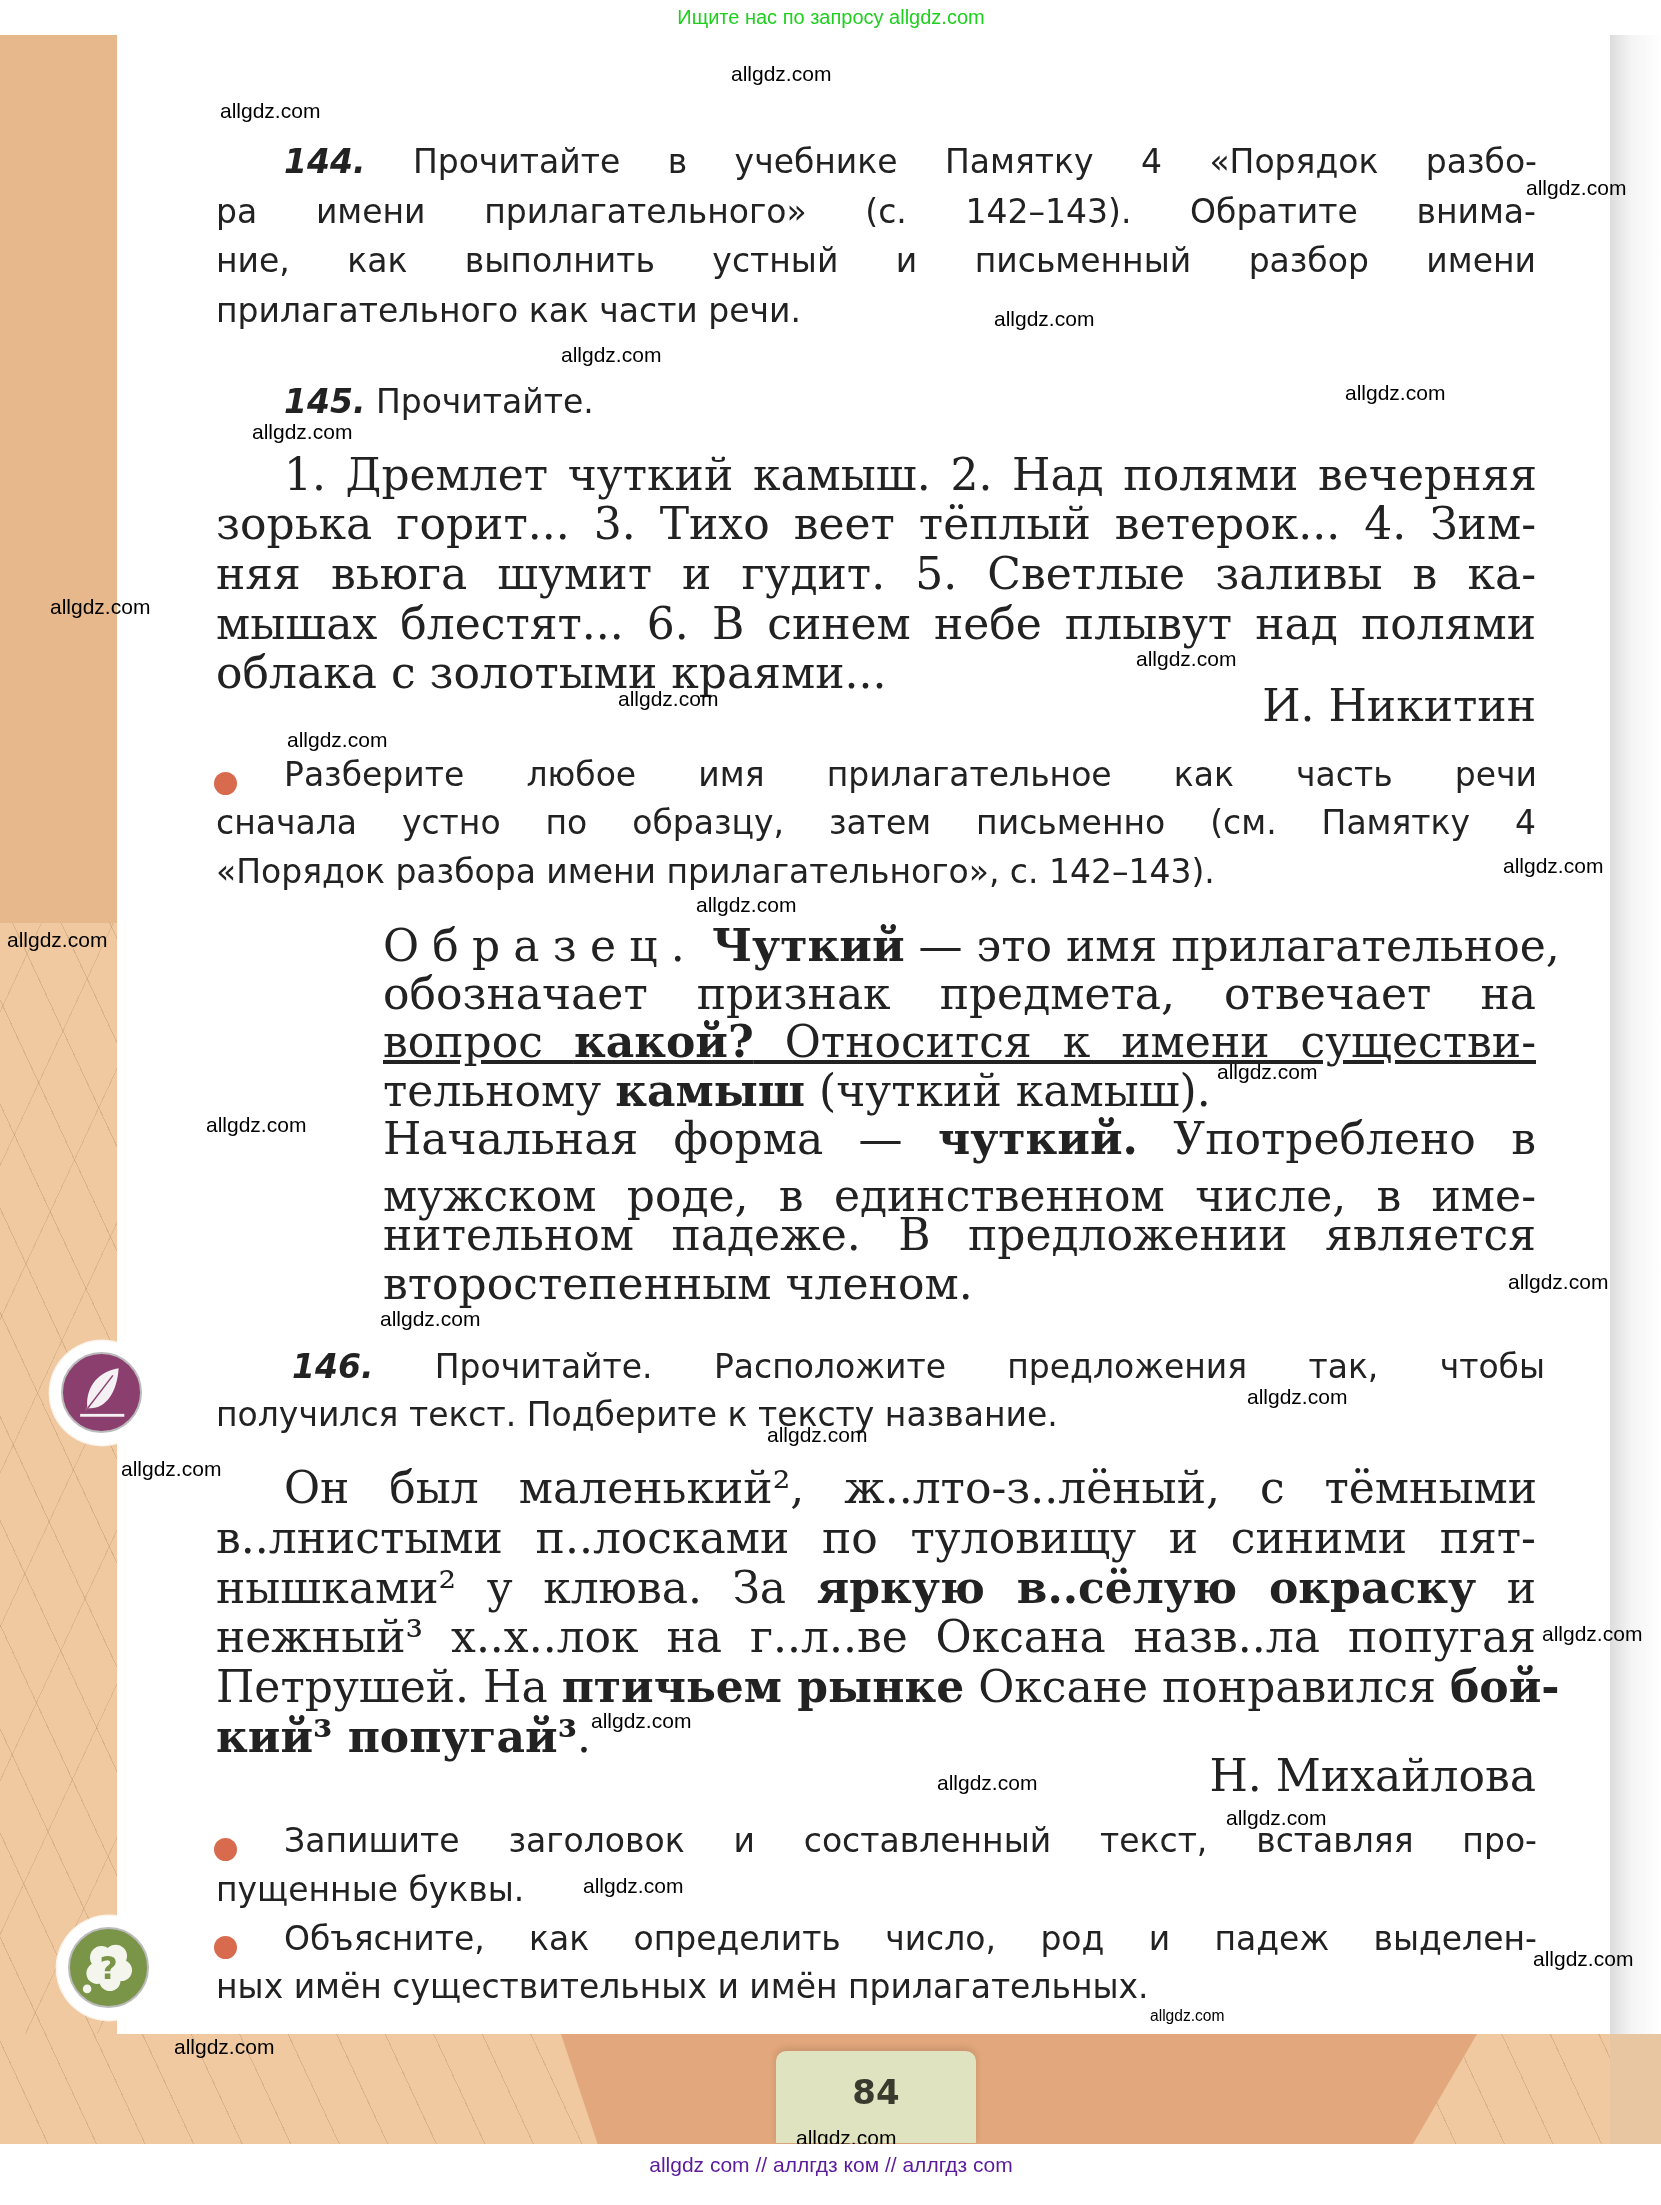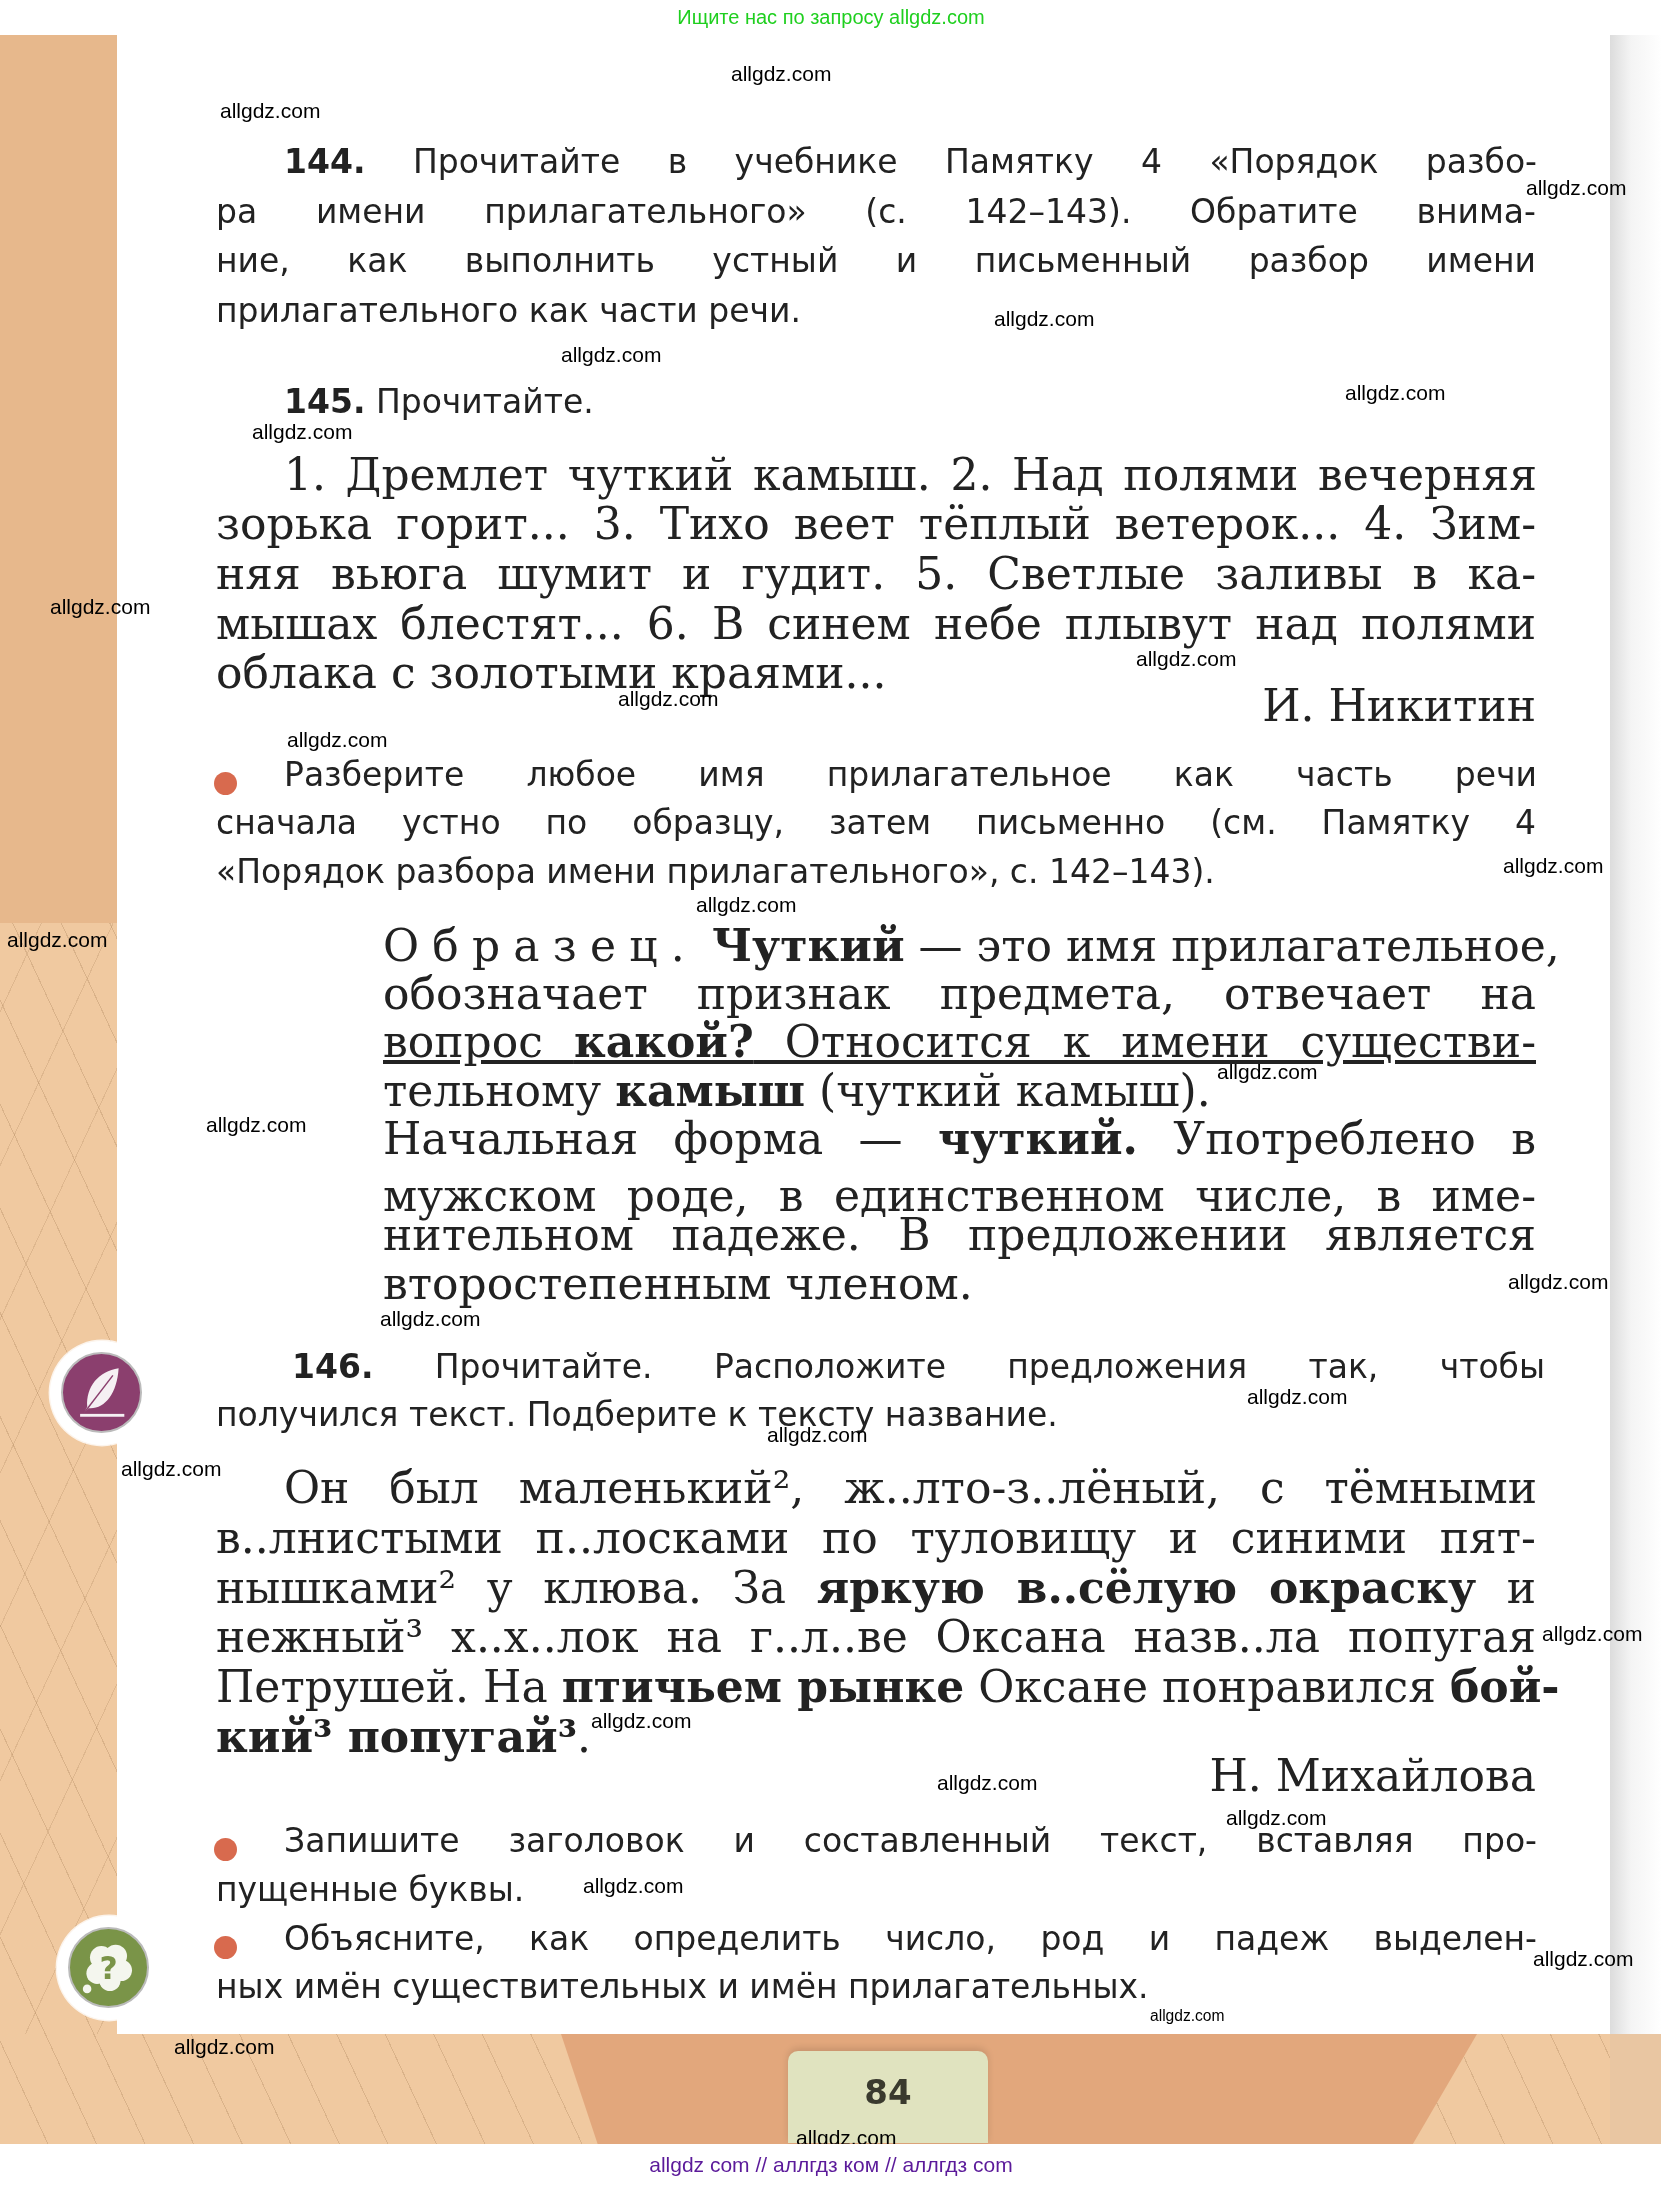--- a/index.html
+++ b/index.html
@@ -49,37 +49,36 @@
   }
   .bottom-bar {
     position:absolute; left:0; top:2144px; width:1662px; height:62px;
     background:#ffffff; text-align:center;
     color:#5b1a9a; font-family:"Liberation Sans", sans-serif; font-size:21px; line-height:41px;
   }
   .page-tab {
     position:absolute; left:776px; top:2051px; width:200px; height:92px;
     background:#e0e3bf; border-radius:10px 10px 0 0;
     box-shadow:0 -2.8px 7px rgba(0,0,0,0.12);
-    margin-left:12px;
   }
   .page-num {
     position:absolute; left:0; top:21px; width:100%; text-align:center;
     font-family:"DejaVu Sans", sans-serif; font-weight:bold; font-size:34px; color:#3a3a2e;
   }
 
   .line {
     position:absolute; left:216px; width:1320px;
     text-align:justify; text-align-last:justify; white-space:nowrap;
     color:#222;
   }
   .sans { font-family:"DejaVu Sans", sans-serif; font-size:33px; letter-spacing:0; }
   .serif { font-family:"DejaVu Serif", serif; font-size:44px; }
   .last { text-align-last:left; }
   .right { text-align:right; text-align-last:right; }
-  b.num { font-family:"DejaVu Sans", sans-serif; font-weight:bold; }
+  b.num { font-family:"DejaVu Sans", sans-serif; font-weight:bold;font-style:italic; }
   .wm {
     position:absolute; font-family:"Liberation Sans", sans-serif; font-size:21px; color:#000;
     white-space:nowrap;
   }
   .bullet {
     position:absolute; width:23px; height:23px; border-radius:50%; background:#d86a4e;
   }
   .icon-badge {
     position:absolute; width:104px; height:104px; border-radius:50%;
     background:#ffffff; box-shadow:0 0 0 1.4px rgba(255,255,255,0.8);

